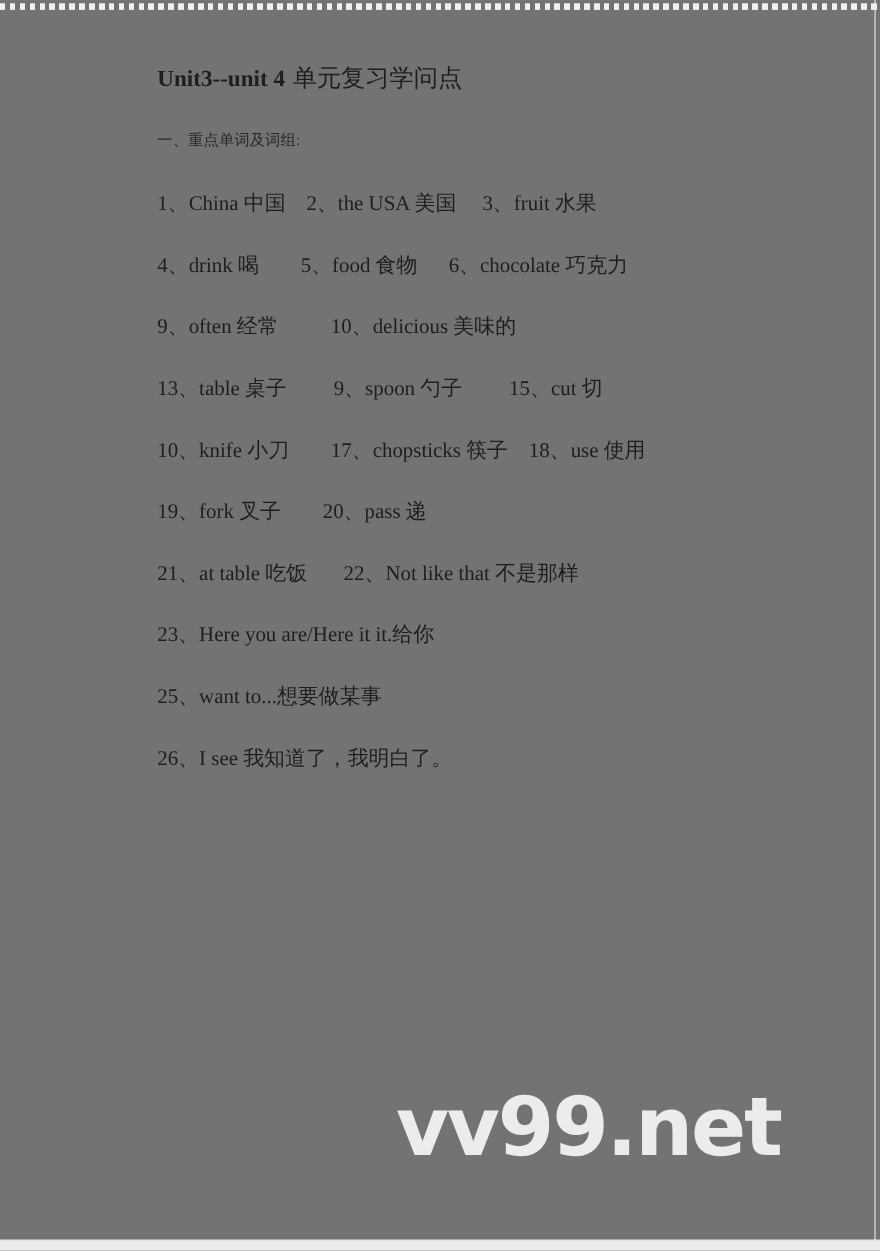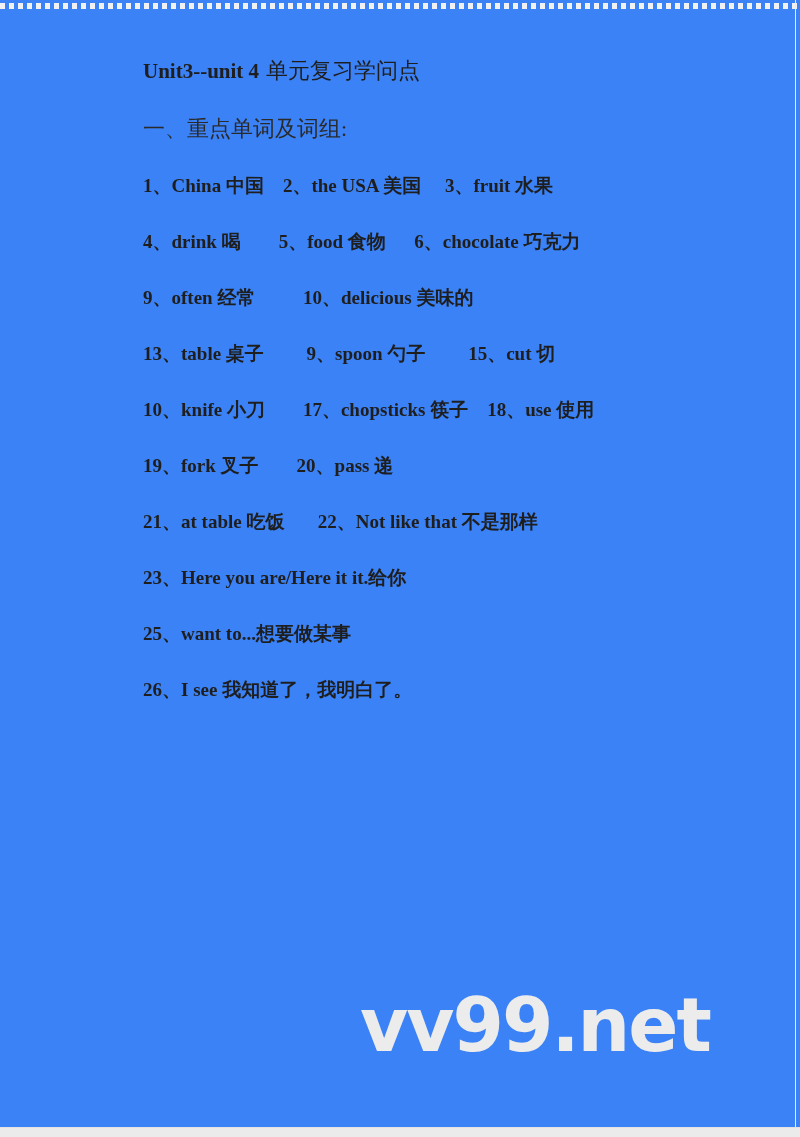--- a/index.html
+++ b/index.html
@@ -4,21 +4,21 @@
 <style>
   html, body {
     margin: 0;
     padding: 0;
     background: #ffffff;
   }
   .page {
     position: relative;
     width: 800px;
     height: 1137px;
-    background: #3b82f6;
+    background: #737373;
     overflow: hidden;
     font-family: "Liberation Serif", "DejaVu Serif", serif;
     color: #1e1e1e;
   }
   .top-perforation {
     position: absolute;
     top: 3px;
     left: 0;
     right: 0;
     height: 6px;
@@ -54,28 +54,27 @@
     font-weight: bold;
     white-space: pre-wrap;
   }
   .doc-title .t-zh {
     font-weight: normal;
     font-size: 22px;
     margin-left: 7px;
   }
   .section-heading {
     margin: 34px 0 0 0;
-    font-size: 22px;
+    font-size: 14px;
     line-height: 22px;
     color: #2a2a2a;
     white-space: pre-wrap;
   }
   .items {
     margin-top: 18px;
-    font-weight: bold;
   }
   .item-line {
     margin: 0;
     font-size: 19px;
     line-height: 56px;
     white-space: pre-wrap;
     color: #1e1e1e;
   }
   .watermark {
     position: absolute;

